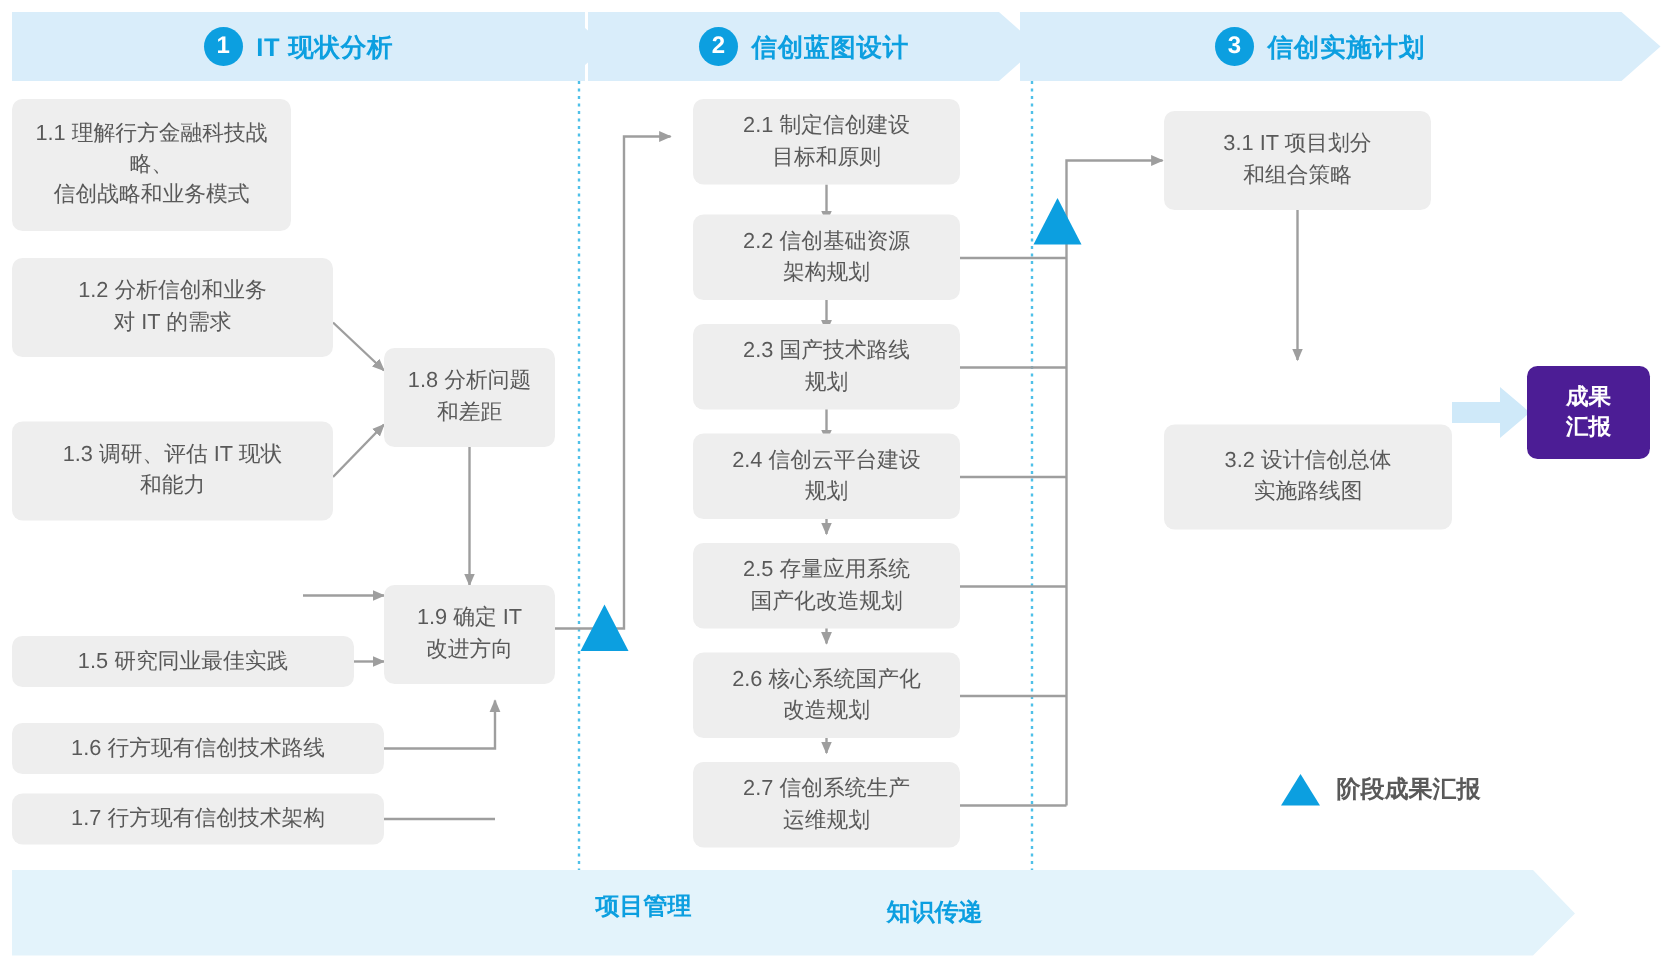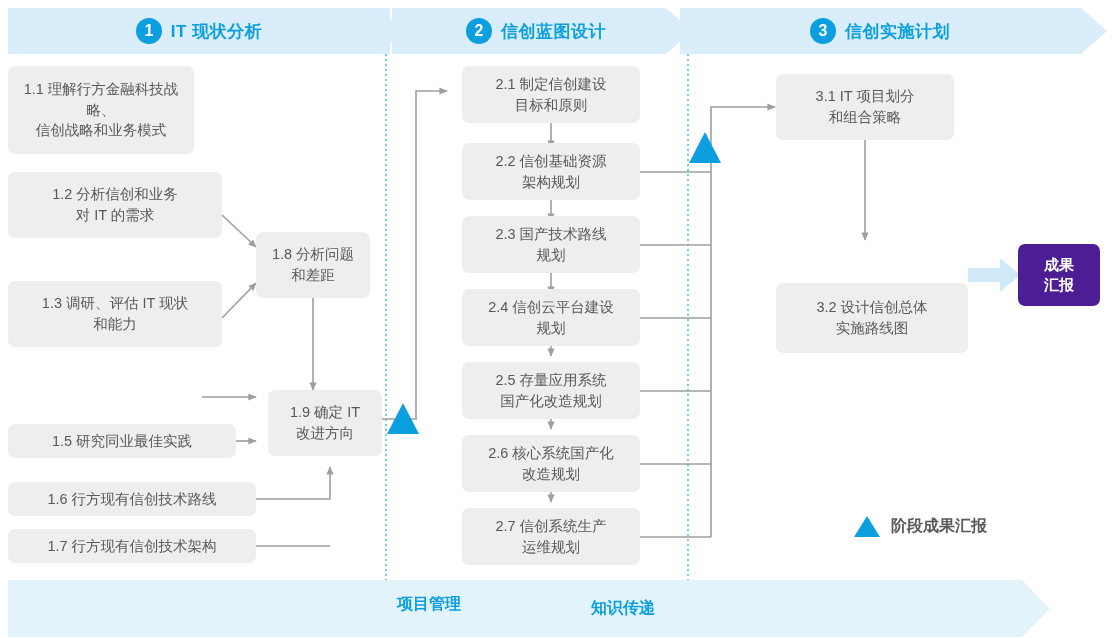--- a/index.html
+++ b/index.html
@@ -206,21 +206,21 @@
 信创战略和业务模式</div>
   <div class="box" style="left:8px;top:172px;width:214px;height:66px;">1.2 分析信创和业务
 对 IT 的需求</div>
   <div class="box" style="left:8px;top:281px;width:214px;height:66px;">1.3 调研、评估 IT 现状
 和能力</div>
   <div class="box" style="left:8px;top:424px;width:228px;height:34px;">1.5 研究同业最佳实践</div>
   <div class="box" style="left:8px;top:482px;width:248px;height:34px;">1.6 行方现有信创技术路线</div>
   <div class="box" style="left:8px;top:529px;width:248px;height:34px;">1.7 行方现有信创技术架构</div>
   <div class="box" style="left:256px;top:232px;width:114px;height:66px;">1.8 分析问题
 和差距</div>
-  <div class="box" style="left:256px;top:390px;width:114px;height:66px;margin-left:12px;">1.9 确定 IT
+  <div class="box" style="left:256px;top:390px;width:114px;height:66px;">1.9 确定 IT
 改进方向</div>
 
   <div class="box" style="left:462px;top:66px;width:178px;height:57px;">2.1 制定信创建设
 目标和原则</div>
   <div class="box" style="left:462px;top:143px;width:178px;height:57px;">2.2 信创基础资源
 架构规划</div>
   <div class="box" style="left:462px;top:216px;width:178px;height:57px;">2.3 国产技术路线
 规划</div>
   <div class="box" style="left:462px;top:289px;width:178px;height:57px;">2.4 信创云平台建设
 规划</div>

